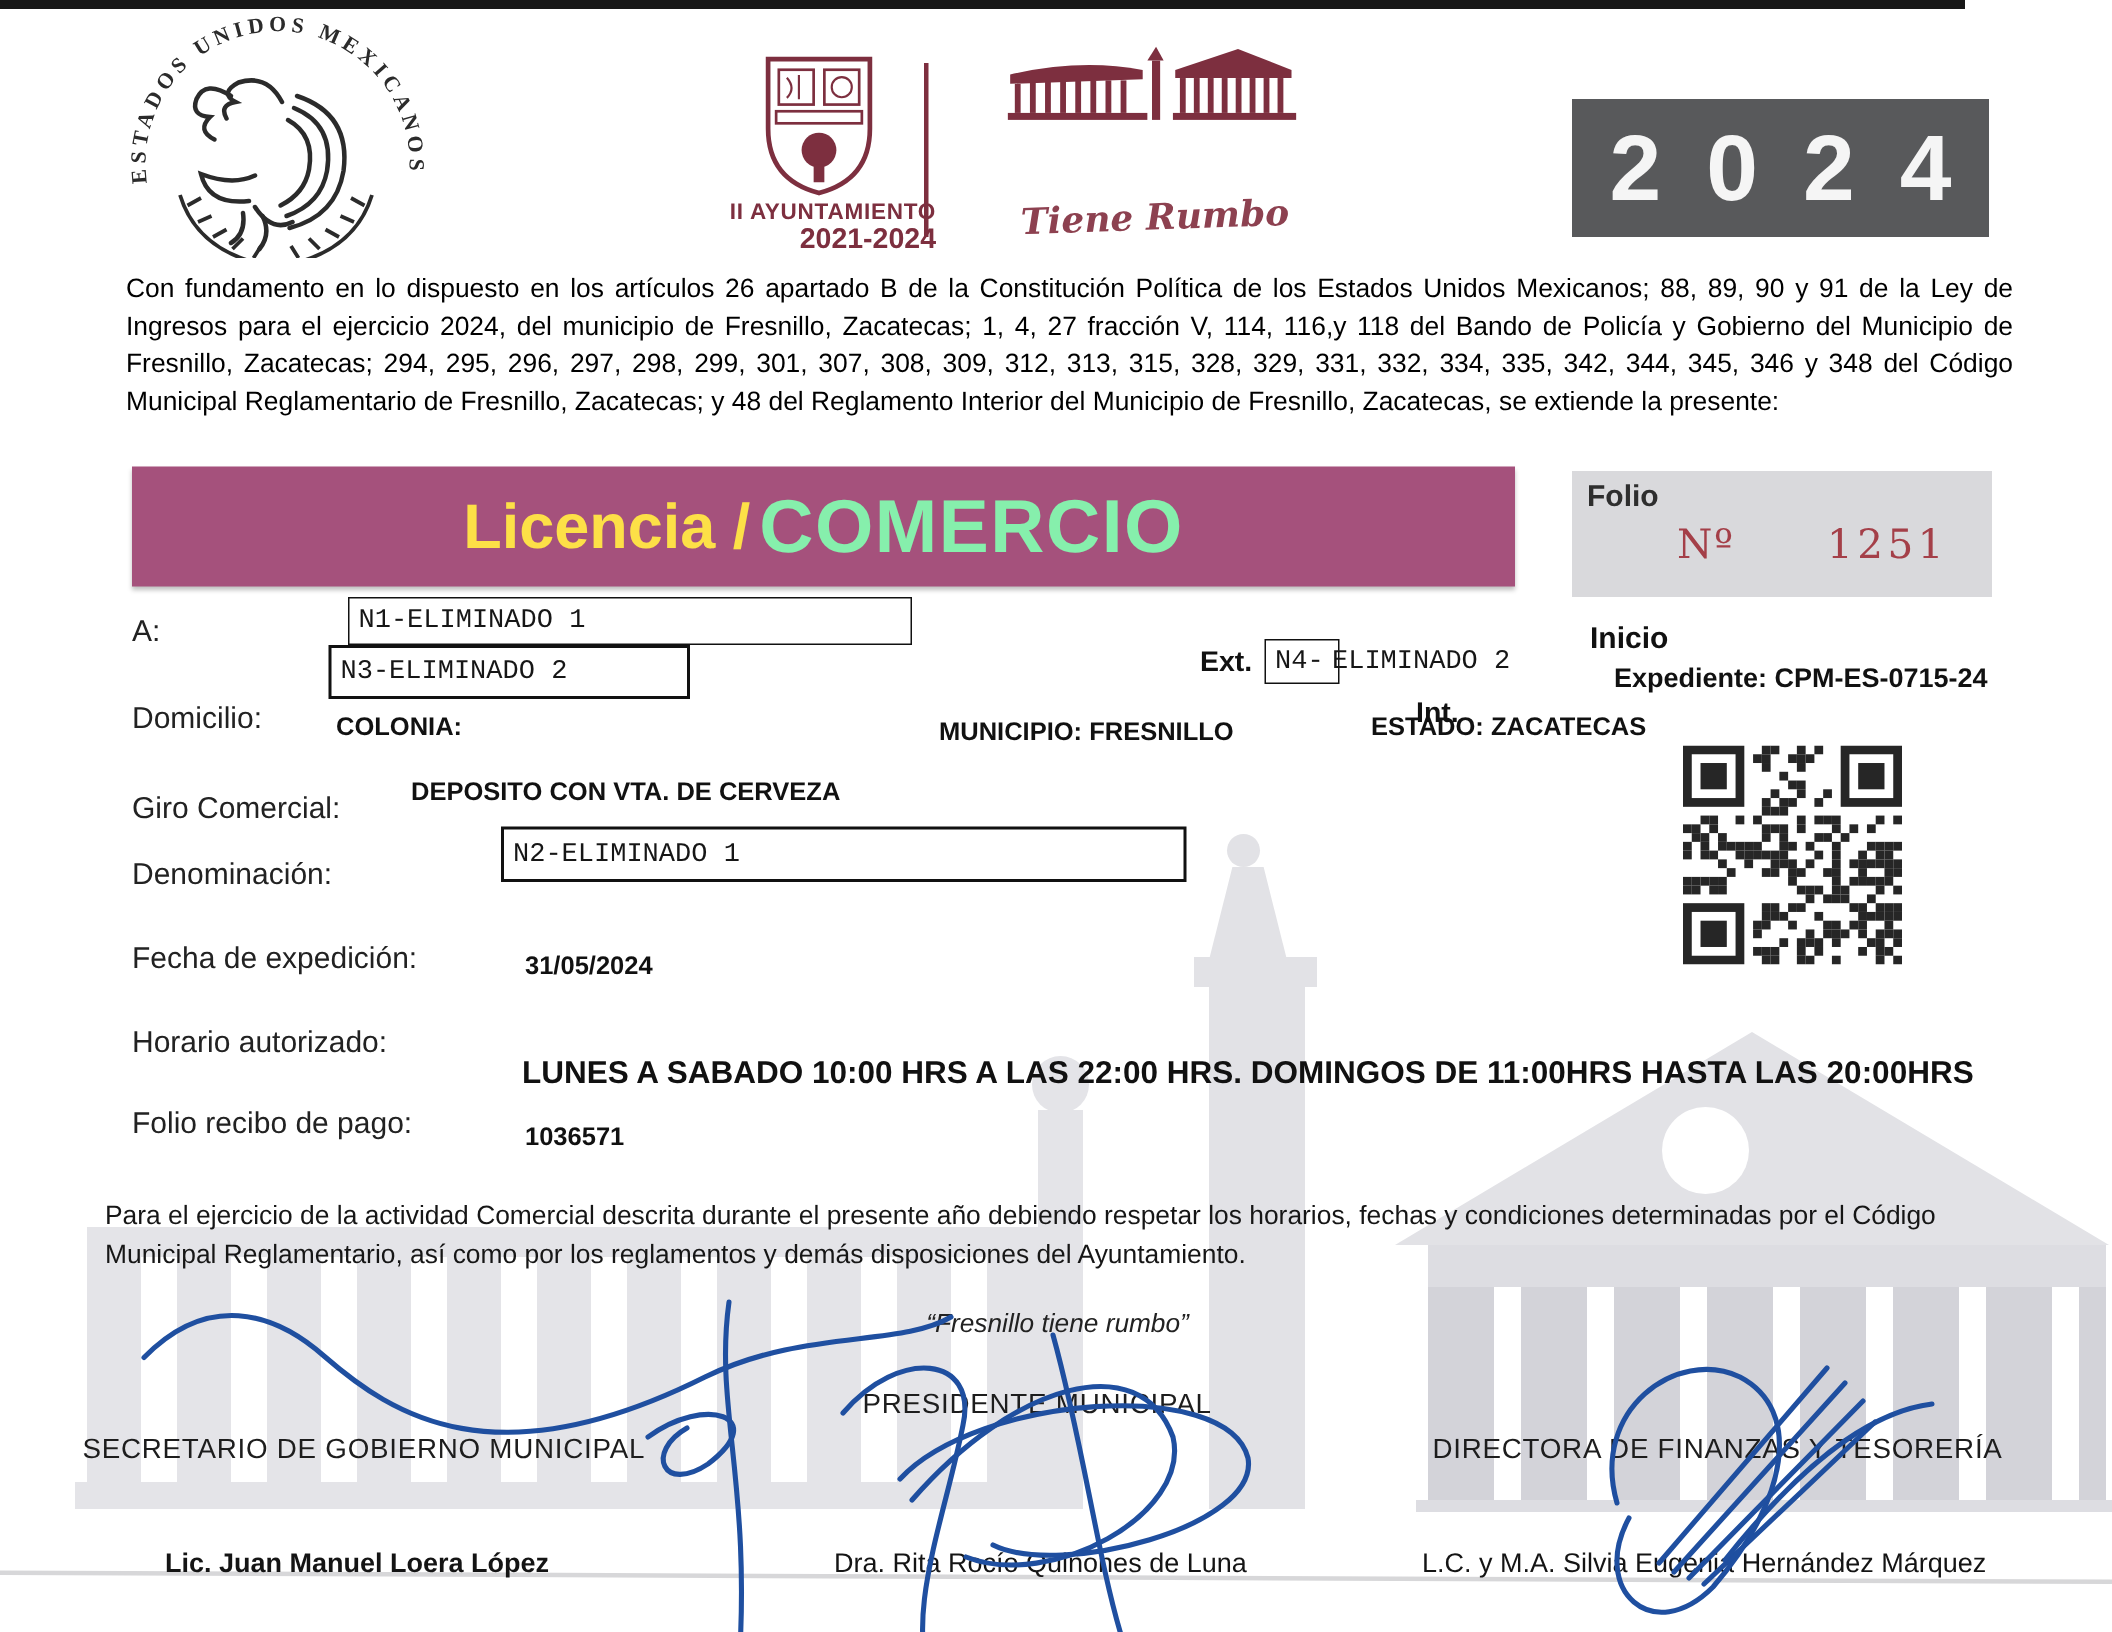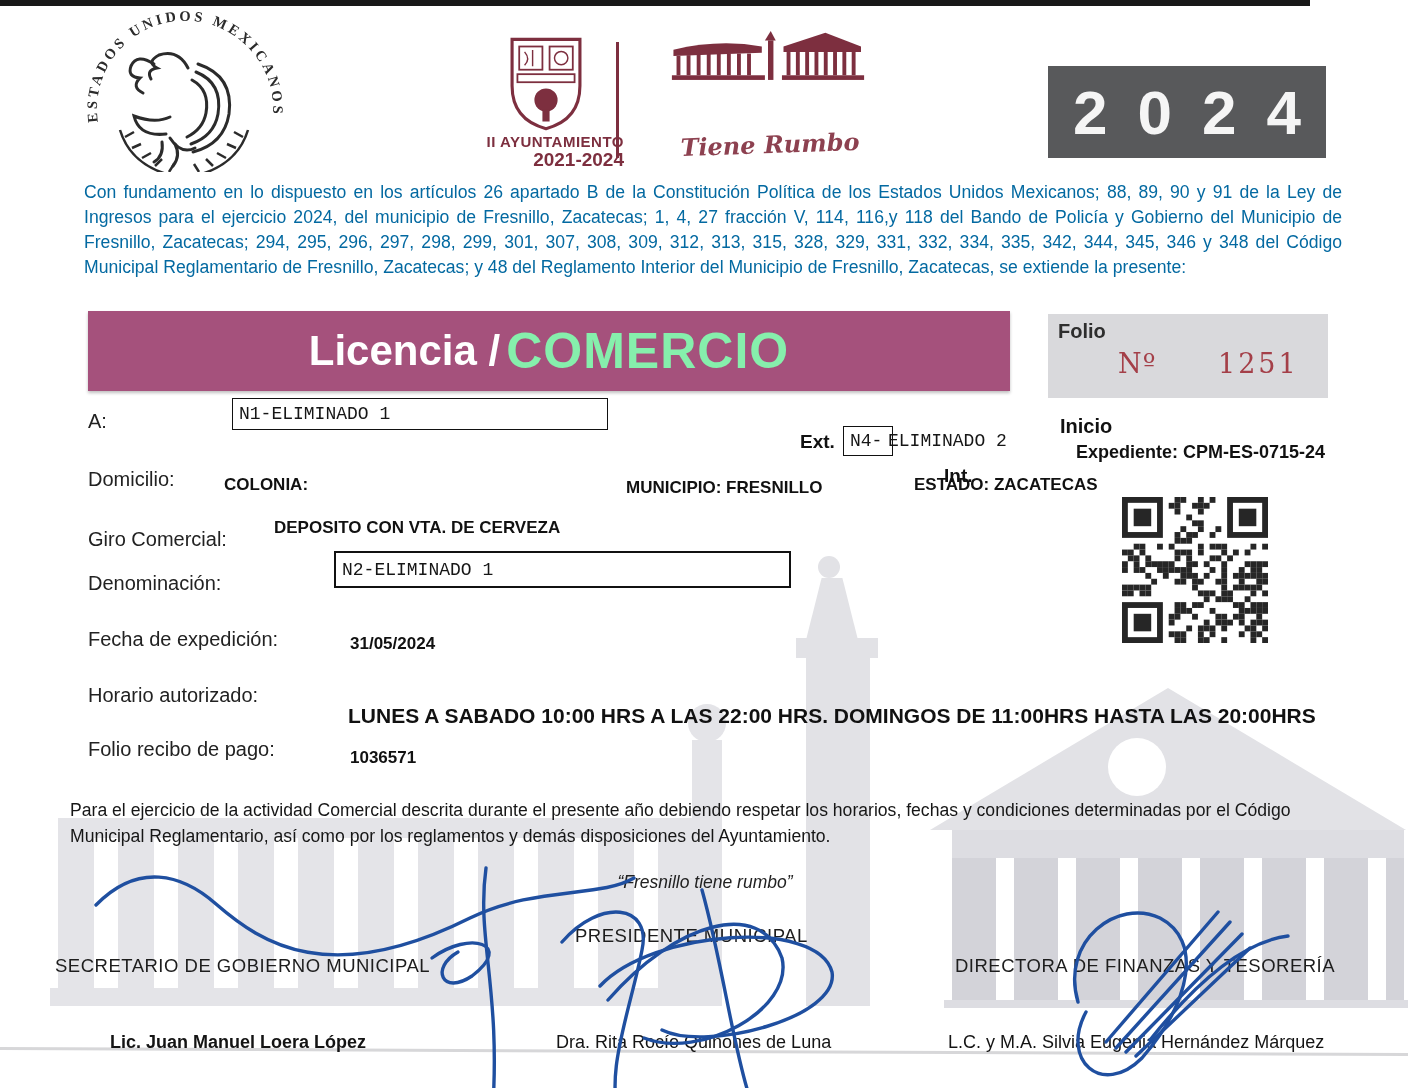--- a/index.html
+++ b/index.html
@@ -42,26 +42,26 @@
   .monument{left:642px;top:28px;width:252px;height:62px;}
   .fresnillo-word{left:630px;top:88px;width:280px;text-align:center;
     font-family:"Liberation Serif",serif;font-weight:bold;font-size:37px;color:#7d2f3f;letter-spacing:3px;}
   .slogan{left:660px;top:130px;width:220px;text-align:center;
     font-family:"DejaVu Serif",serif;font-style:italic;font-weight:bold;font-size:24px;color:#8d4150;
     transform:rotate(-2deg);}
   .yearbox{left:1048px;top:66px;width:278px;height:92px;background:#58595b;
     display:flex;align-items:center;justify-content:center;}
   .yearbox span{color:#f5f5f5;font-weight:bold;font-size:62px;letter-spacing:30px;padding-left:30px;}
   
-  .legal{left:84px;top:180px;width:1258px;font-size:17.6px;line-height:1.42;text-align:justify;color:#0369a1;}
+  .legal{left:84px;top:180px;width:1258px;font-size:17.6px;line-height:1.42;text-align:justify;color:#000000;}
   
   .banner{left:88px;top:311px;width:922px;height:80px;background:#a5517c;
     display:flex;align-items:center;justify-content:center;gap:6px;
     box-shadow:0 2px 3px rgba(0,0,0,.25);}
-  .banner .b1{color:#ffffff;font-size:42px;font-weight:bold;}
+  .banner .b1{color:#fde047;font-size:42px;font-weight:bold;}
   .banner .b2{color:#86efac;font-size:50px;font-weight:bold;letter-spacing:1px;}
   .foliobox{left:1048px;top:314px;width:280px;height:84px;background:#d9d9dc;}
   .folio-label{left:1058px;top:320px;font-size:20px;font-weight:bold;color:#2e2e2e;}
   .folio-no{left:1118px;top:348px;font-family:"DejaVu Serif",serif;font-size:27px;color:#a43f48;letter-spacing:1px;}
   .folio-num{left:1218px;top:348px;font-family:"DejaVu Serif",serif;font-size:27px;color:#a43f48;letter-spacing:3px;}
   
   .lbl{font-size:20px;color:#222;}
   .blbl{font-size:17px;font-weight:bold;color:#111;}
   .mono{font-family:Liberation Mono, monospace;font-size:18px;color:#161616;}
   .fbox{border:1.6px solid #111;background:#fff;display:flex;align-items:center;padding-left:6px;}
@@ -180,20 +180,23 @@
     <span class="b2">COMERCIO</span>
   </div>
   <div class="abs foliobox z1"></div>
   <div class="abs folio-label z1">Folio</div>
   <div class="abs folio-no z1">Nº</div>
   <div class="abs folio-num z1">1251</div>
 
   <div class="abs lbl z1" style="left:88px;top:410px;">A:</div>
   <div class="abs fbox n1box z1">
     <span class="mono">N1-ELIMINADO 1</span>
+  </div>
+  <div class="abs fbox n3box z1">
+    <span class="mono">N3-ELIMINADO 2</span>
   </div>
 
   <div class="abs blbl z1" style="left:800px;top:431px;font-size:19px;">Ext.</div>
   <div class="abs fbox n4box z1">
     <span class="mono">N4-</span>
   </div>
   <div class="abs mono z1" style="left:888px;top:431px;">ELIMINADO 2</div>
   <div class="abs blbl z1" style="left:944px;top:424px;font-size:19px;margin-top:41px;">Int.</div>
   <div class="abs blbl z1" style="left:1060px;top:415px;font-size:20px;">Inicio</div>
   <div class="abs blbl z1" style="left:1076px;top:442px;font-size:18px;">Expediente: CPM-ES-0715-24</div>

